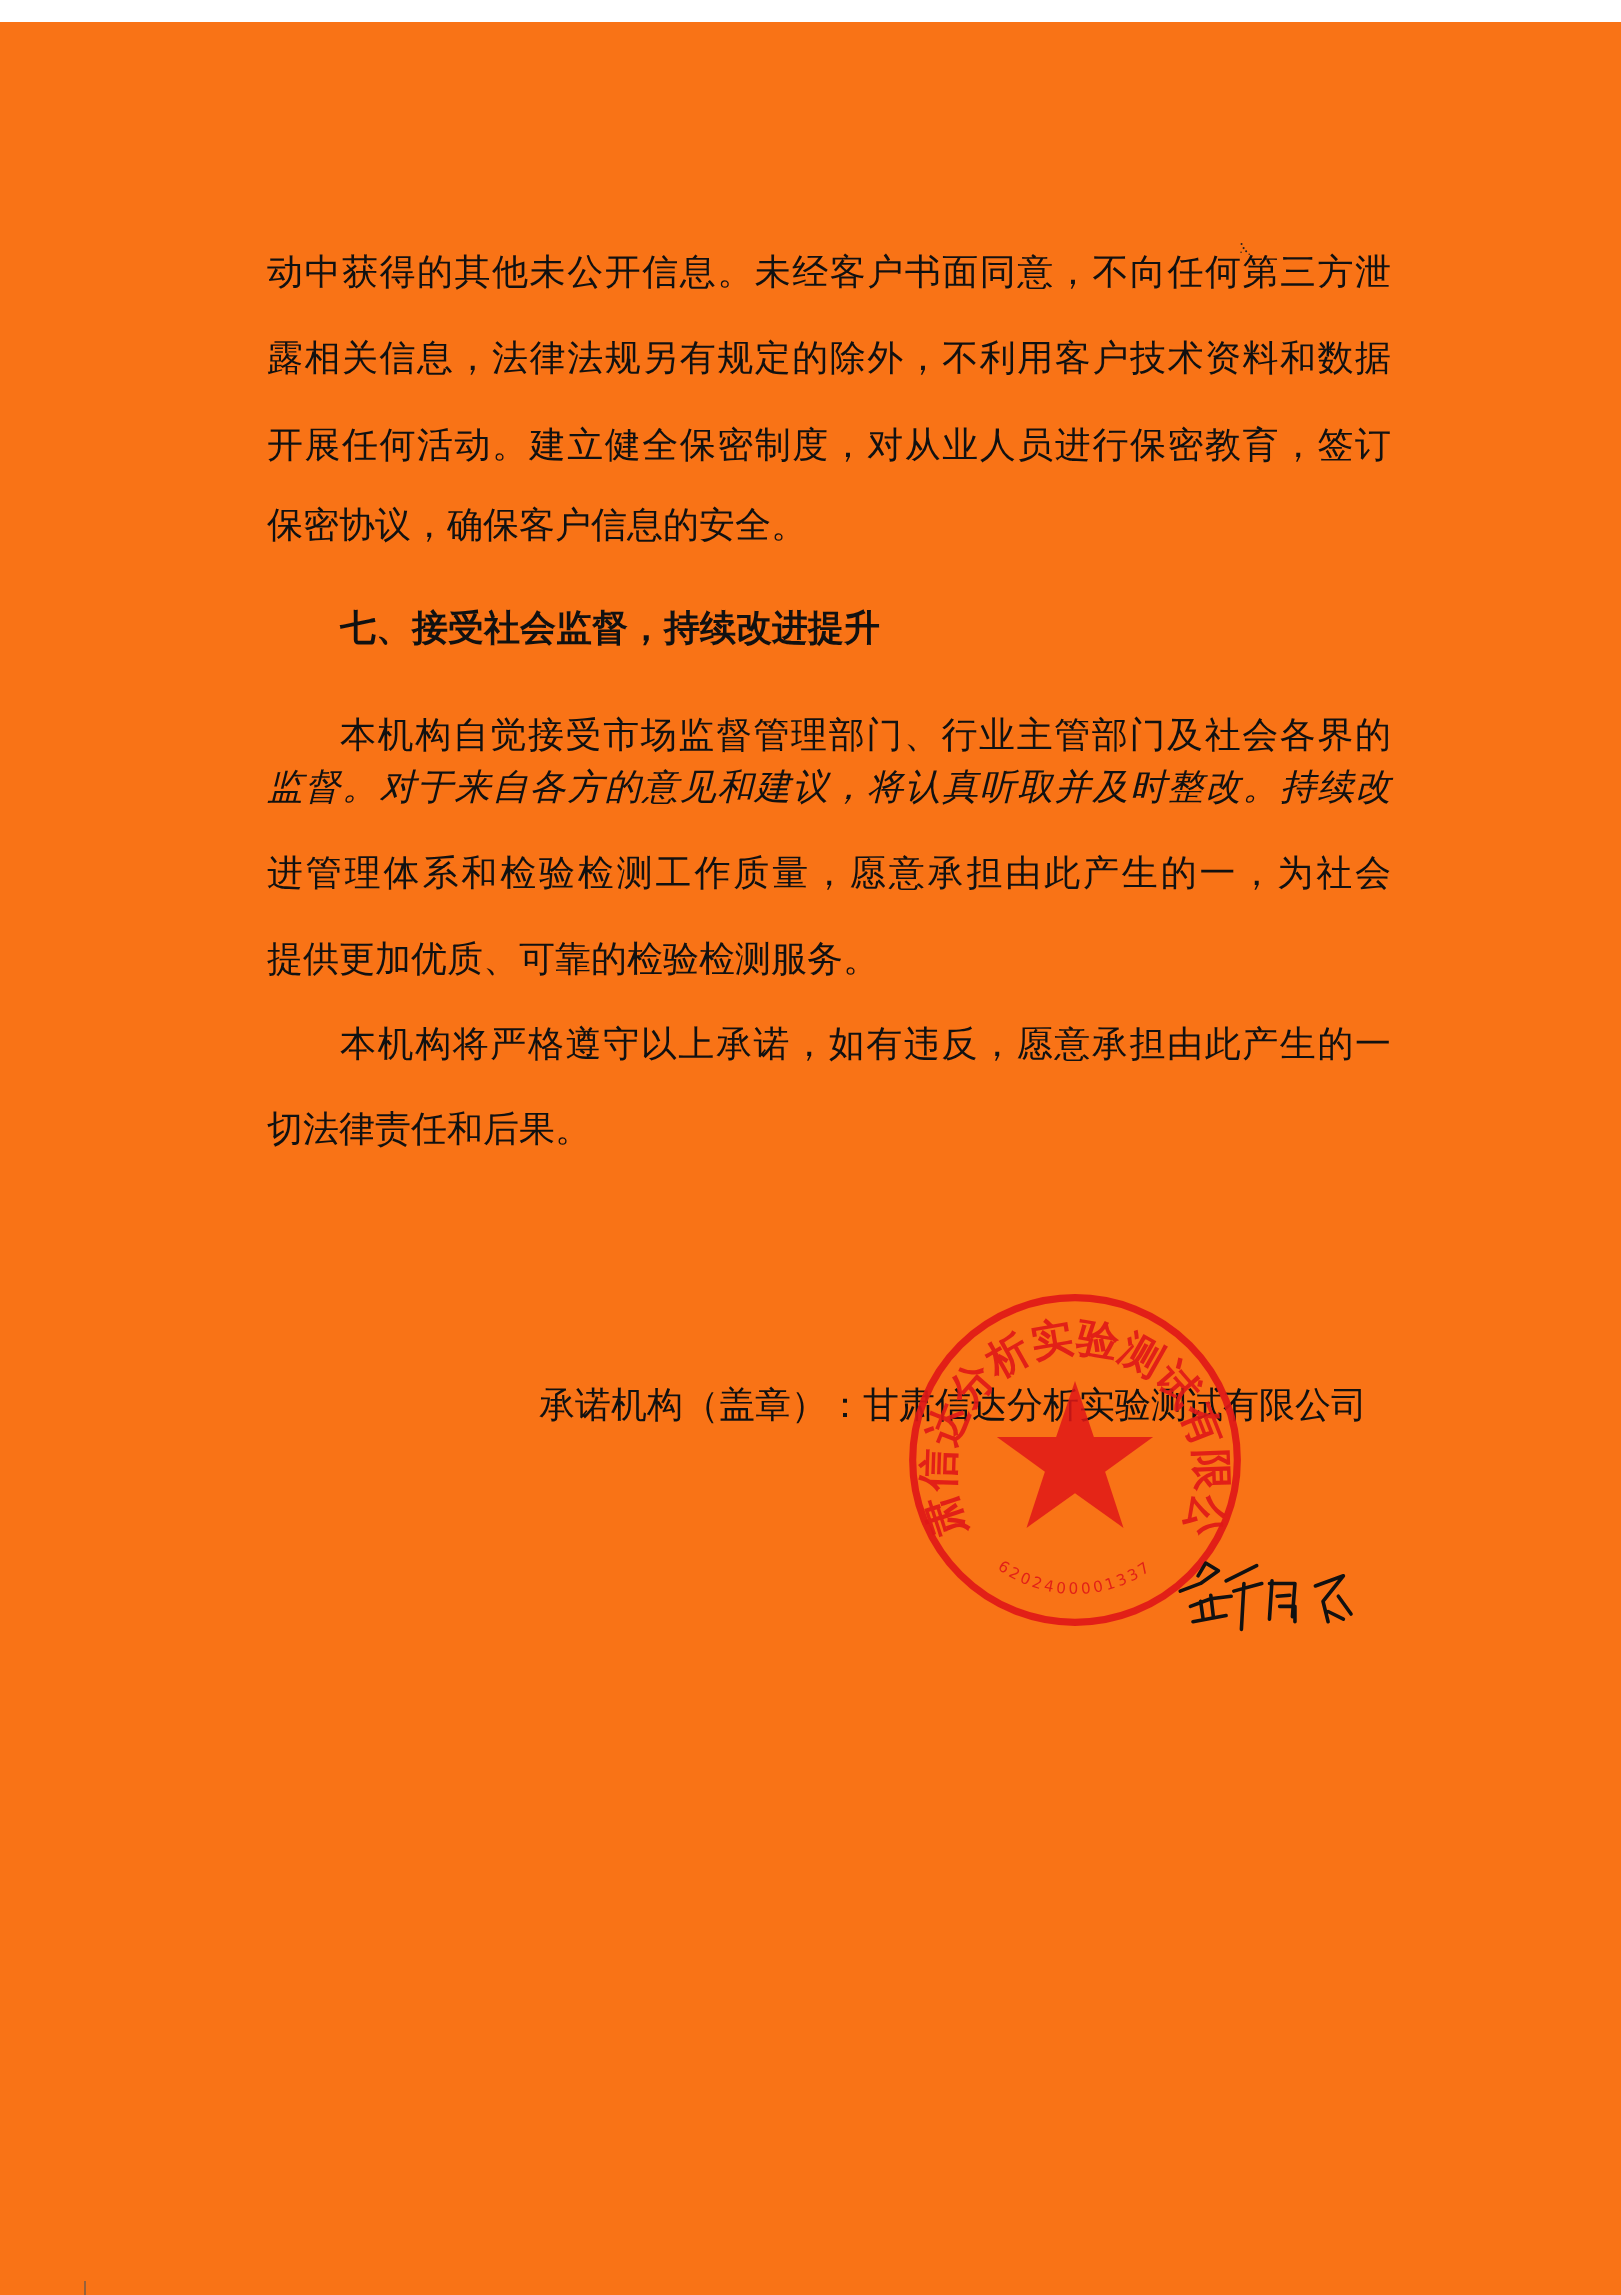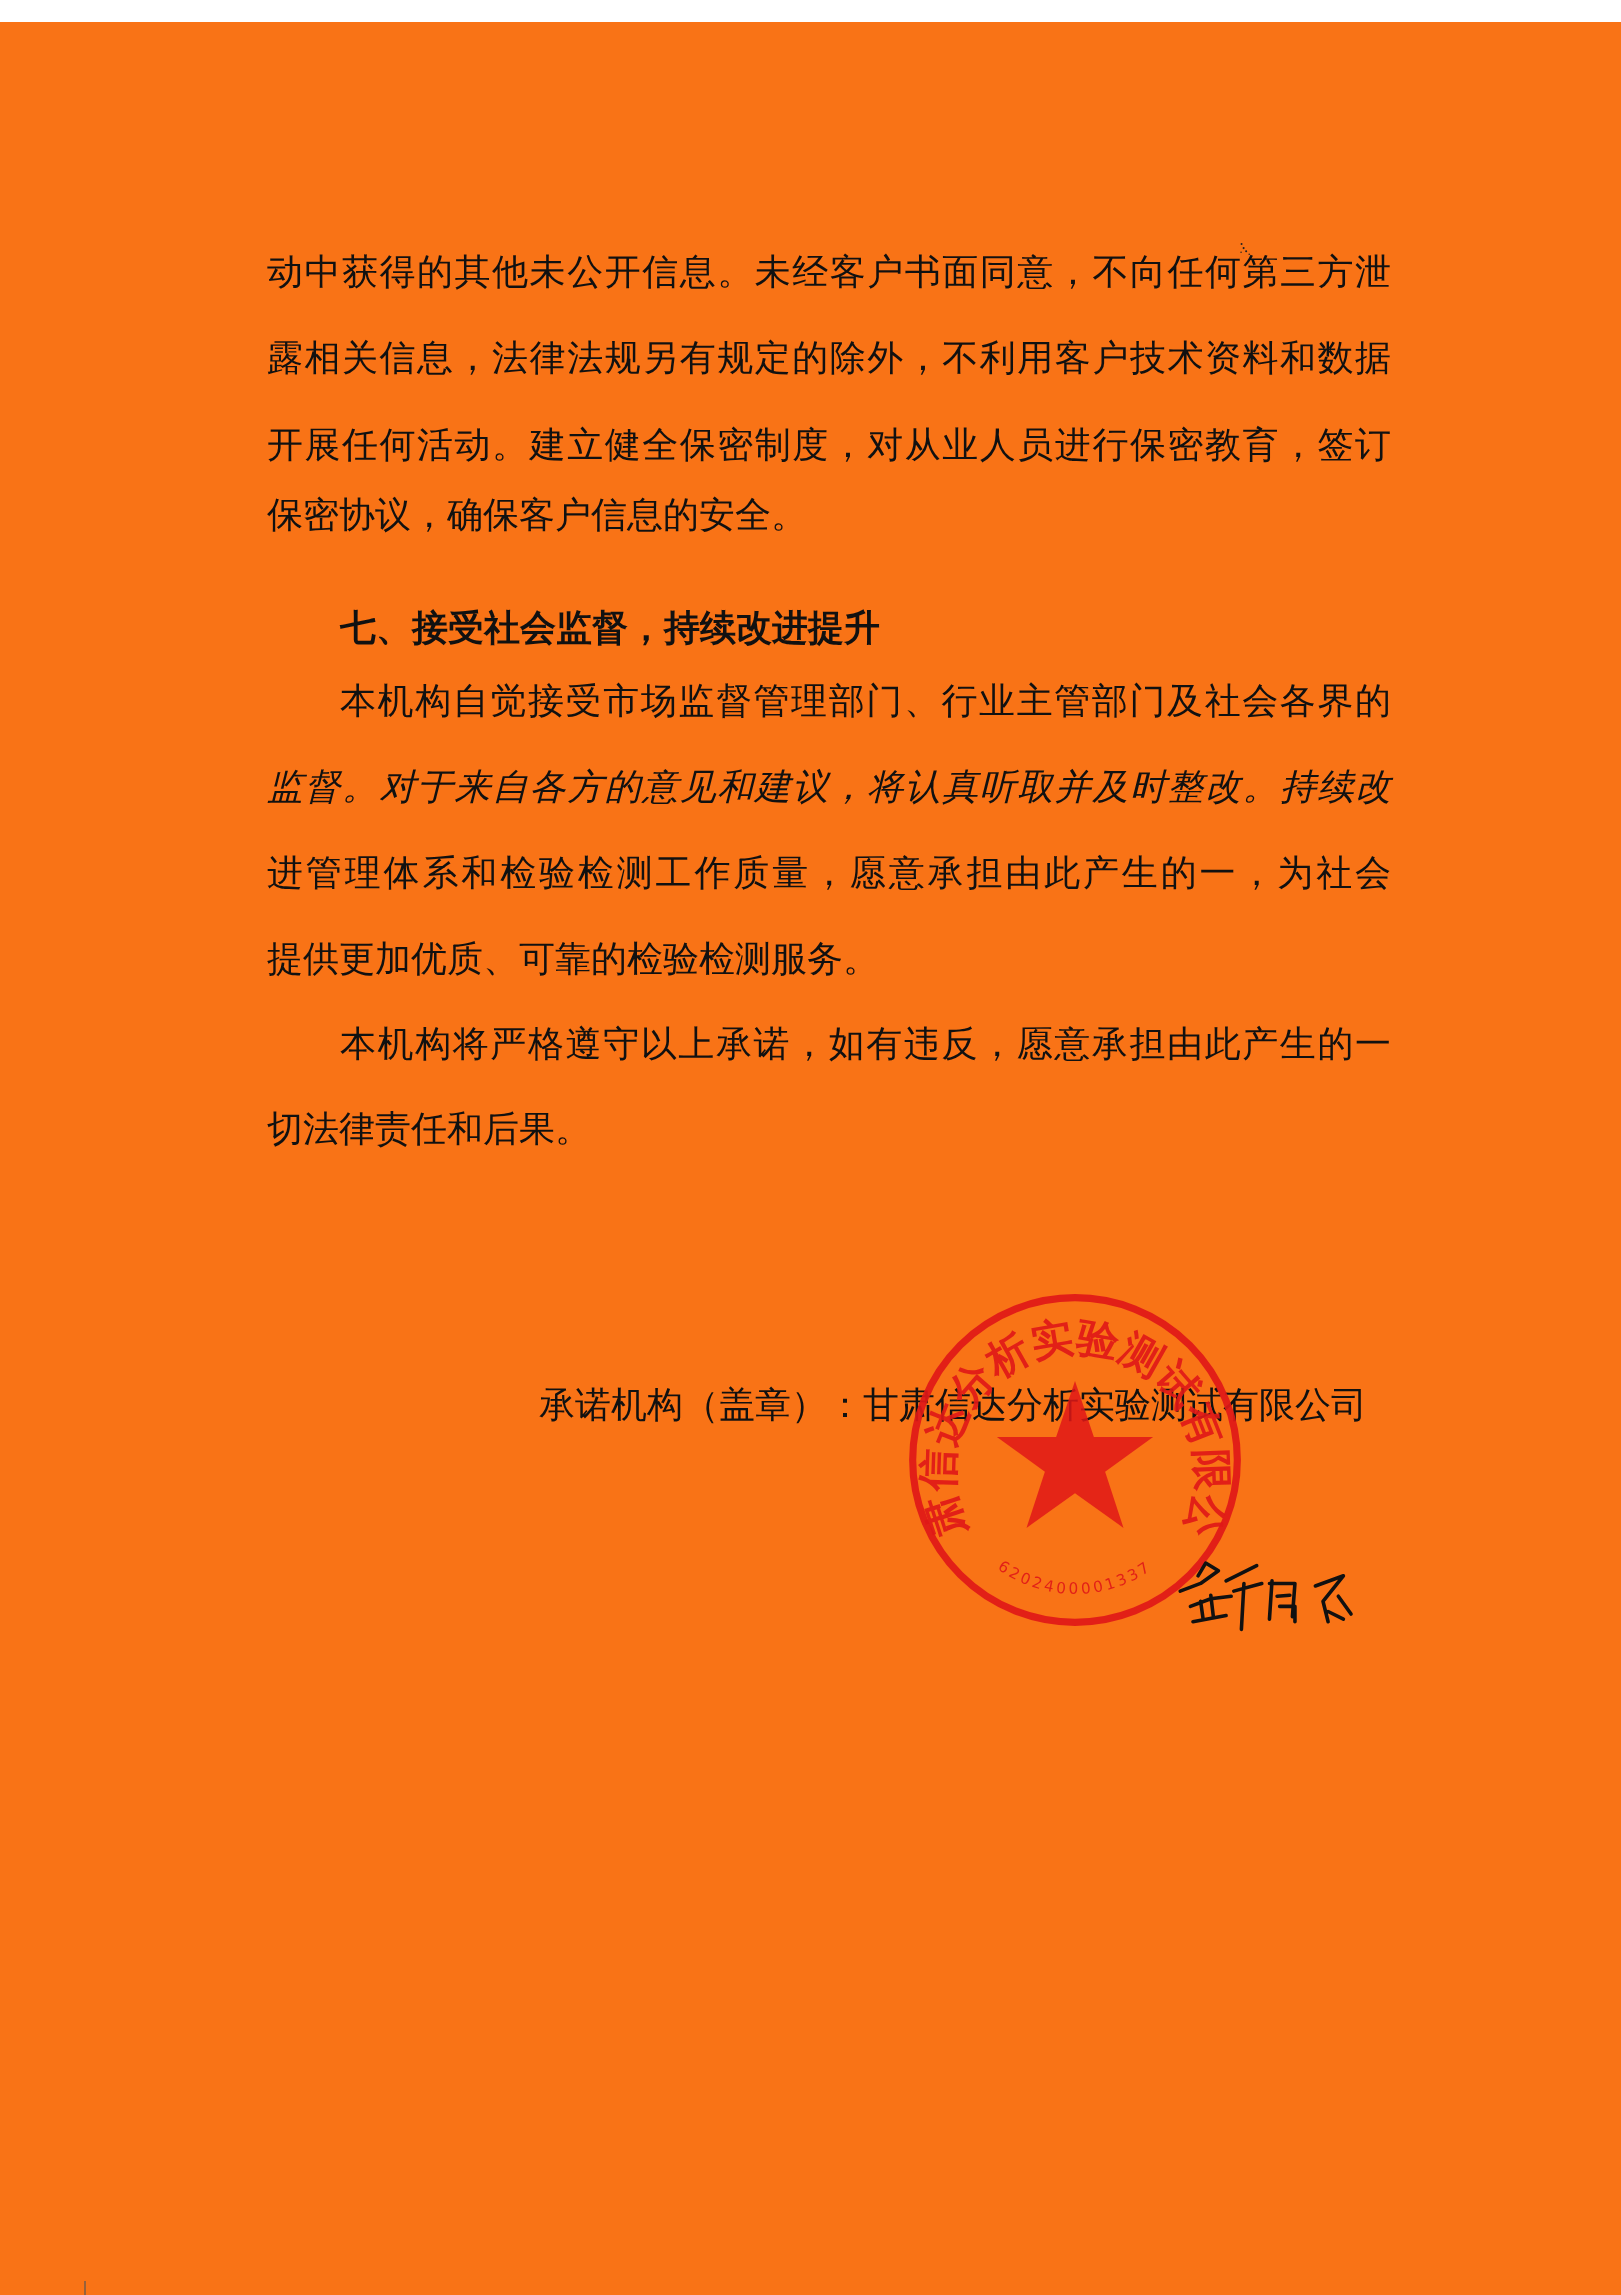--- a/index.html
+++ b/index.html
@@ -18,33 +18,33 @@
     .scan-dot { position: absolute; left: 1239px; top: 220px; width: 13.3px; height: 20.4px; }
   </style>
 </head>
 <body>
 
 <div class="page">
 
   <div class="line" style="top:227px;">动中获得的其他未公开信息。未经客户书面同意，不向任何第三方泄</div>
   <div class="line" style="top:313px;">露相关信息，法律法规另有规定的除外，不利用客户技术资料和数据</div>
   <div class="line" style="top:400px;">开展任何活动。建立健全保密制度，对从业人员进行保密教育，签订</div>
-  <div class="line last" style="top:470px;">保密协议，确保客户信息的安全。</div>
+  <div class="line last" style="top:480px;">保密协议，确保客户信息的安全。</div>
 
   <svg class="scan-dot" viewBox="0 0 26 40">
     <circle cx="5" cy="4" r="2" fill="#222"></circle>
       <circle cx="9" cy="12" r="2" fill="#222"></circle>
     <circle cx="14" cy="18" r="2" fill="#222"></circle>
       <circle cx="20" cy="24" r="1.5" fill="#222"></circle>
     <circle cx="4" cy="20" r="1.5" fill="#222"></circle>
   </svg>
 
   <div class="heading" style="top:583px;">七、接受社会监督，持续改进提升</div>
 
-  <div class="line indent" style="top:656px;">本机构自觉接受市场监督管理部门、行业主管部门及社会各界的</div>
+  <div class="line indent" style="top:690px;">本机构自觉接受市场监督管理部门、行业主管部门及社会各界的</div>
   <div class="line" style="top:742px;font-style:italic;">监督。对于来自各方的意见和建议，将认真听取并及时整改。持续改</div>
   <div class="line" style="top:828px;">进管理体系和检验检测工作质量，愿意承担由此产生的一，为社会</div>
   <div class="line last" style="top:914px;">提供更加优质、可靠的检验检测服务。</div>
 
   <div class="line indent" style="top:999px;">本机构将严格遵守以上承诺，如有违反，愿意承担由此产生的一</div>
   <div class="line last" style="top:1084px;">切法律责任和后果。</div>
 
   <div class="sig-line" style="left:539px; top:1360px;">
     <span>承诺机构（盖章）：</span><span>甘肃信达分析实验测试有限公司</span>
   </div>

